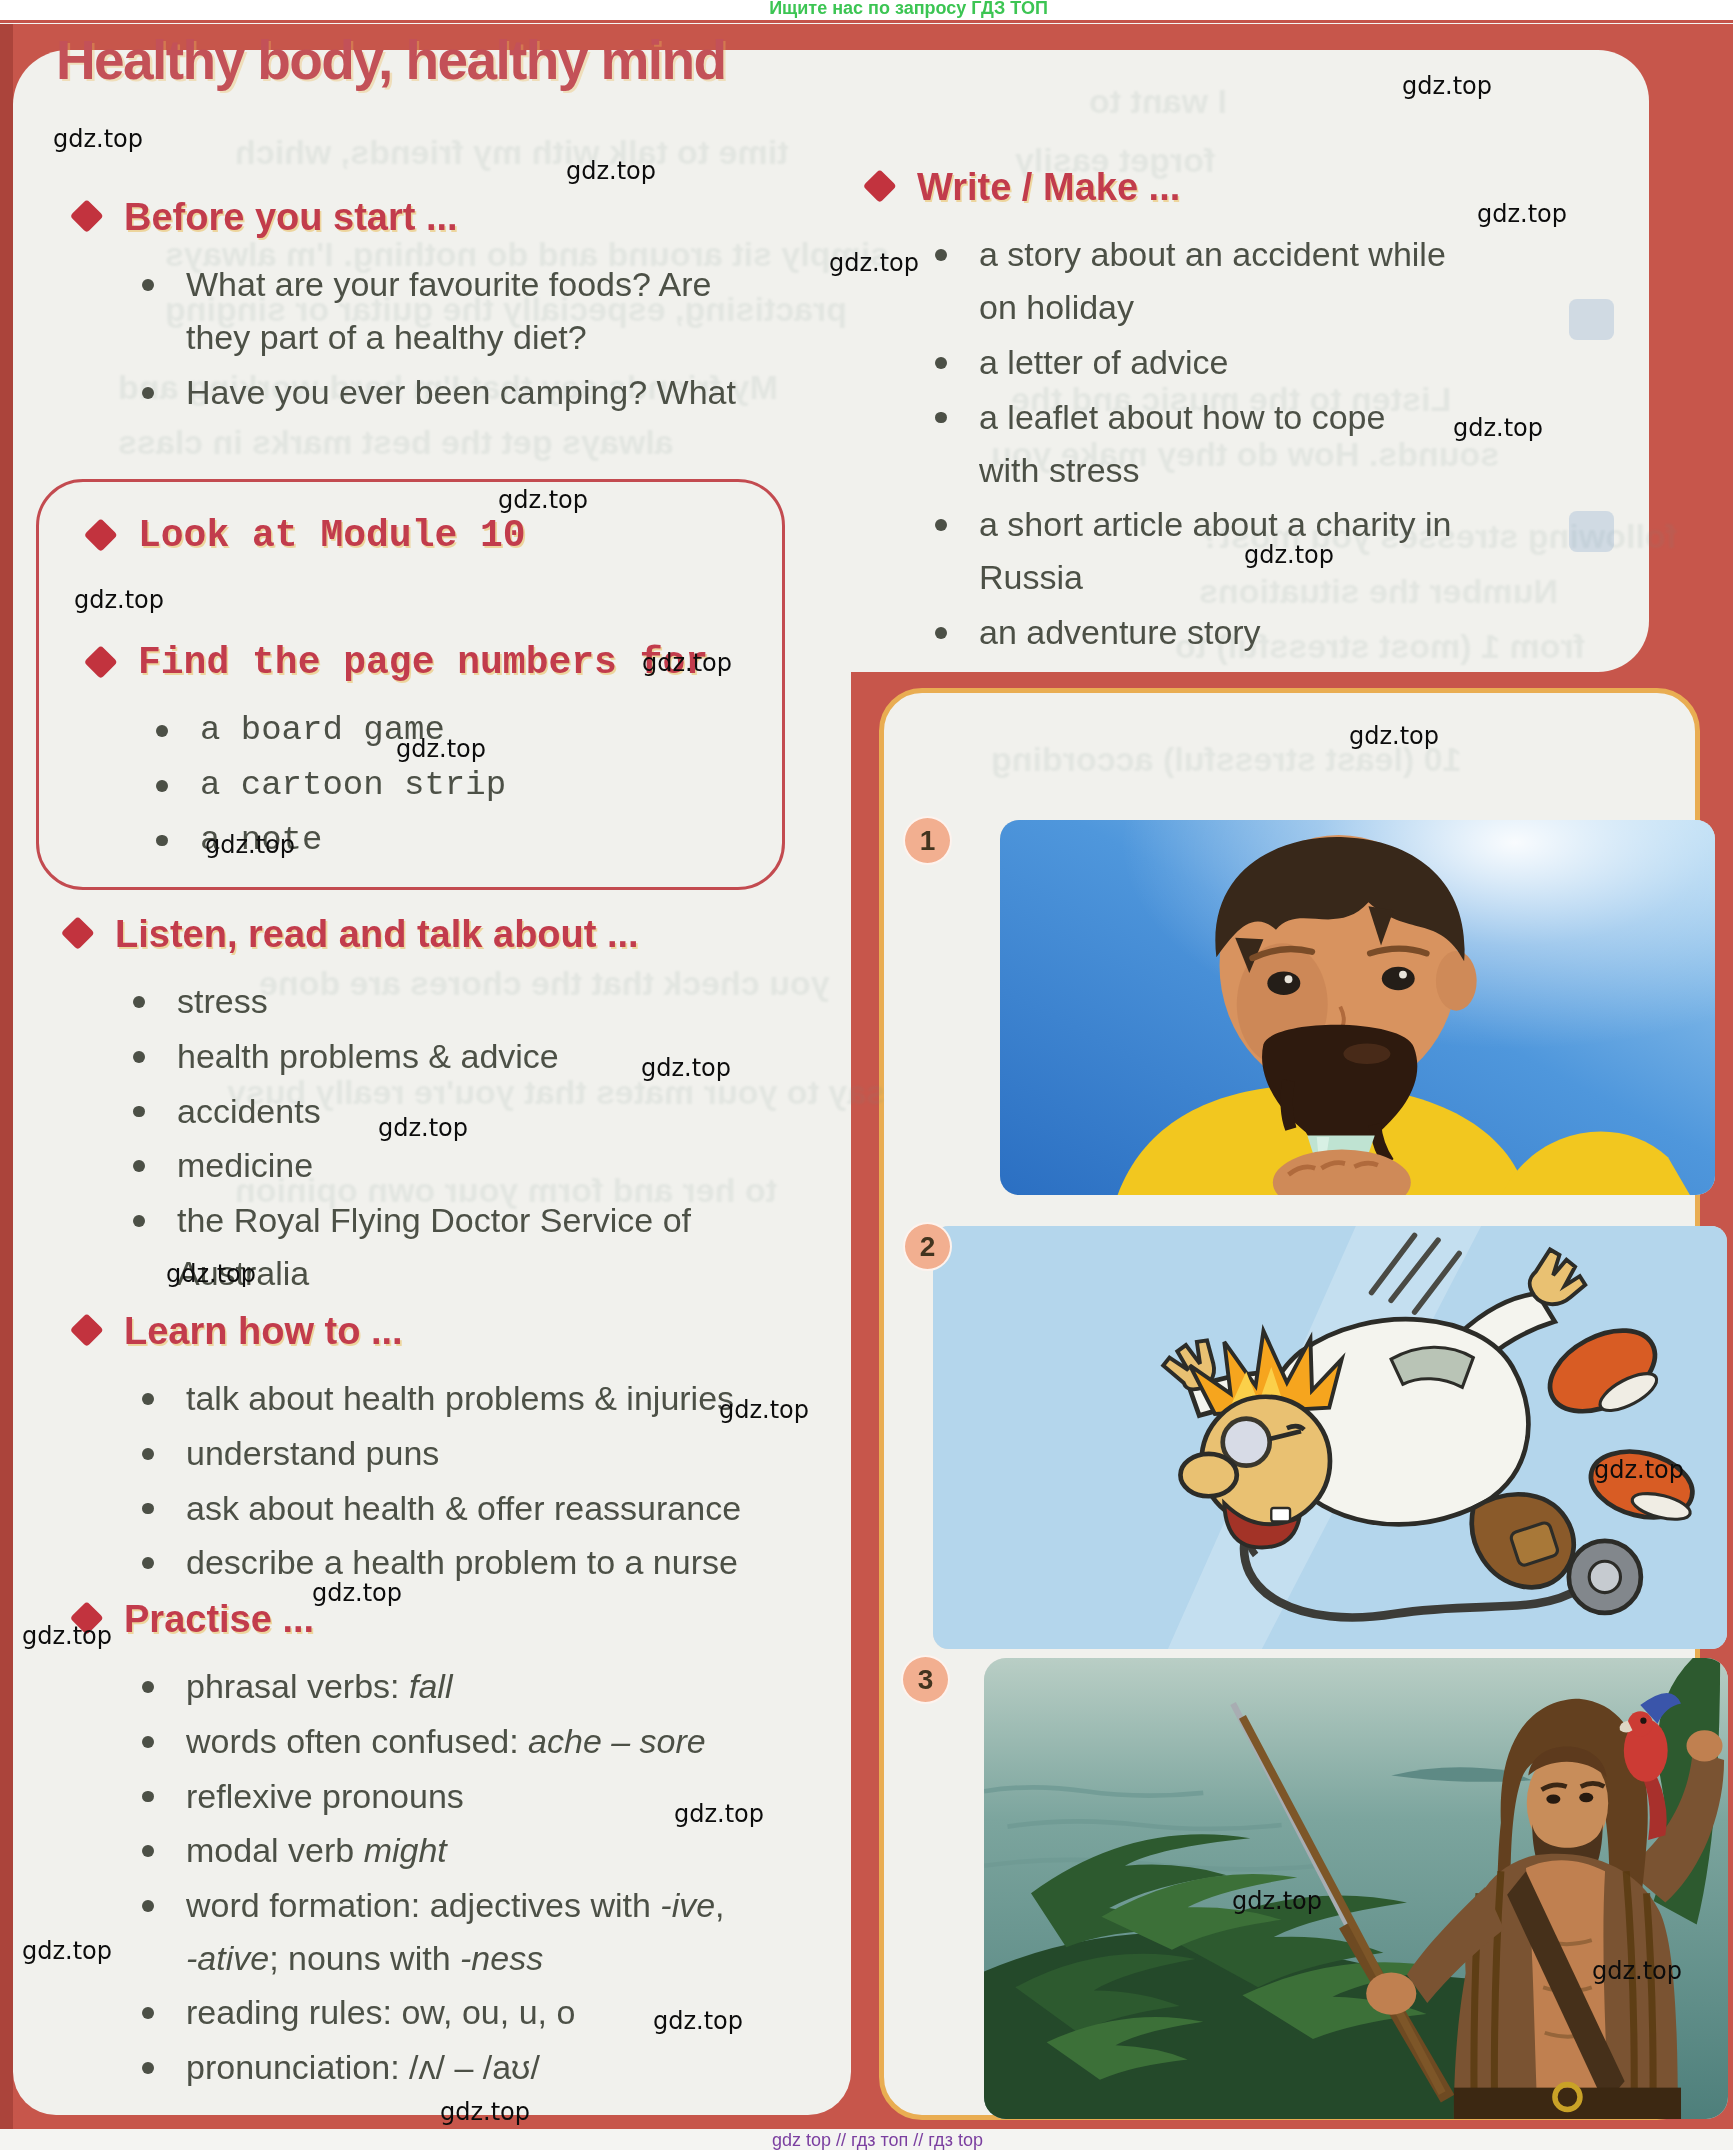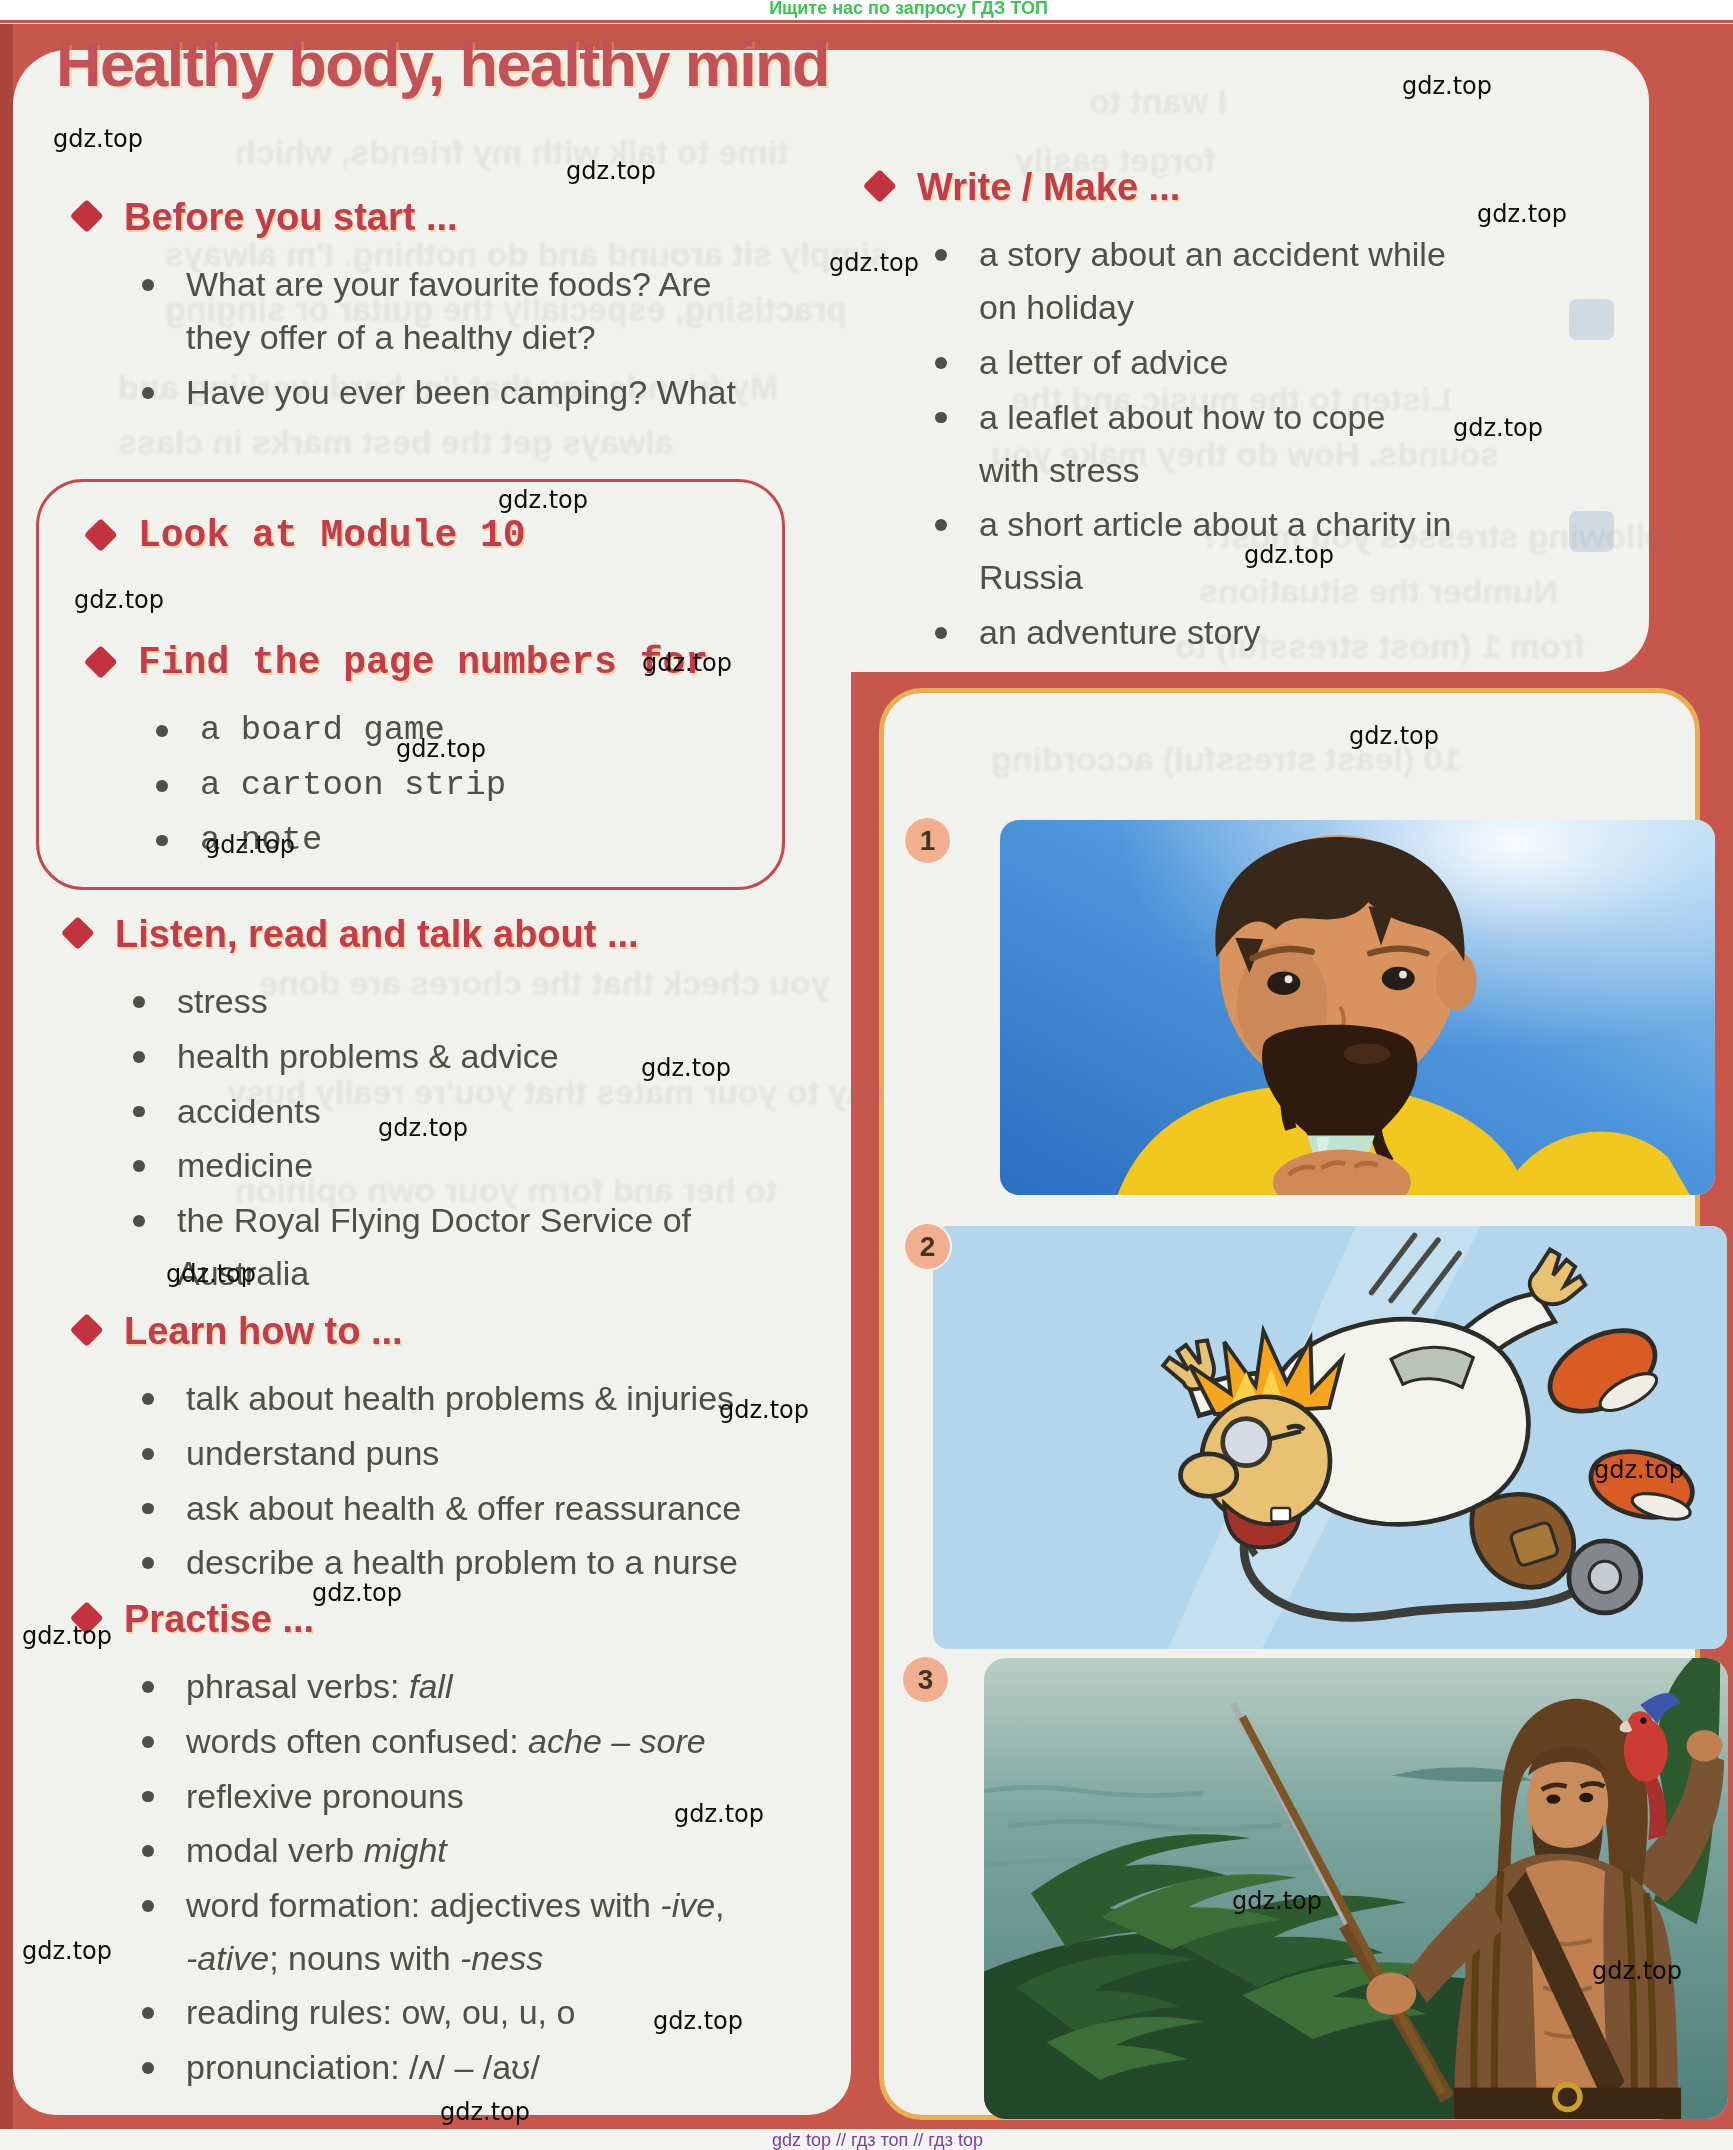--- a/index.html
+++ b/index.html
@@ -15,21 +15,21 @@
   .edge-left{position:absolute;left:0;top:23.5px;width:12.5px;height:2105px;background:#ab443b;}
   
   .card-a{position:absolute;left:12.5px;top:50px;width:838px;height:2065px;background:#f1f1ed;
           border-radius:55px 0 43px 43px;z-index:1;}
   .card-b{position:absolute;left:850px;top:50px;width:799px;height:622px;background:#f1f1ed;
           border-radius:0 51px 51px 0;z-index:1;}
   .panel{position:absolute;left:879px;top:688px;width:821px;height:1432px;background:#f1f1ed;
          border:5.5px solid #e9ad52;border-radius:43px;box-sizing:border-box;z-index:1;}
   
   .title{position:absolute;left:56px;top:27px;margin:0;width:1489px;z-index:10;
-         font-size:63px;line-height:1.2;font-weight:700;letter-spacing:-1.6px;color:#c35158;
+         font-size:55px;line-height:1.2;font-weight:700;letter-spacing:-1.6px;color:#c35158;
          text-shadow:2.4px 2.4px 0 rgba(234,186,92,.35);}
   
   .sec{position:absolute;z-index:10;}
   .sec h2{position:relative;margin:0 0 20.4px 0;padding-left:49px;font-size:38px;line-height:42px;
           font-weight:700;color:#c23c4c;text-shadow:1.6px 2.4px 0 rgba(233,185,78,.5);white-space:nowrap;}
   .diamond{position:absolute;left:0;top:7.8px;width:23.5px;height:23.5px;background:#c2333e;
            transform:rotate(45deg);border-radius:3.9px;}
   ul.blist{list-style:none;margin:0 0 0 67px;padding:0;}
   ul.blist li{position:relative;padding-left:44px;font-size:34px;line-height:53px;color:#4c5046;}
   ul.blist li + li{margin-top:1.6px;}
@@ -107,21 +107,21 @@
       <span class="ghost" style="left: 1011px; top: 2072px;">texts 1-3 to A-C. Listen and check</span>
       <div class="gicon" style="left: 1569px; top: 299px;"></div>
       <div class="gicon" style="left: 1569px; top: 511px;"></div>
     </div>
 
   <h1 class="title">Healthy body, healthy mind</h1>
 
   <section class="sec" id="sec-before">
     <h2><span class="diamond"></span><span>Before you start ...</span></h2>
     <ul class="blist">
-        <li><span class="dot"></span><span><span>What are your favourite foods? Are</span><br><span>they offer of a healthy diet?</span></span></li>
+        <li><span class="dot"></span><span><span>What are your favourite foods? Are</span><br><span>they part of a healthy diet?</span></span></li>
         <li><span class="dot"></span><span><span>Have you ever been camping? What</span><br></span></li>
       </ul>
   </section>
 
   <div class="module-box">
     <section class="sec" id="sec-look">
       <h2><span class="diamond"></span><span>Look at Module 10</span></h2>
     </section>
     <section class="sec" id="sec-find">
       <h2><span class="diamond"></span><span>Find the page numbers for</span></h2>

